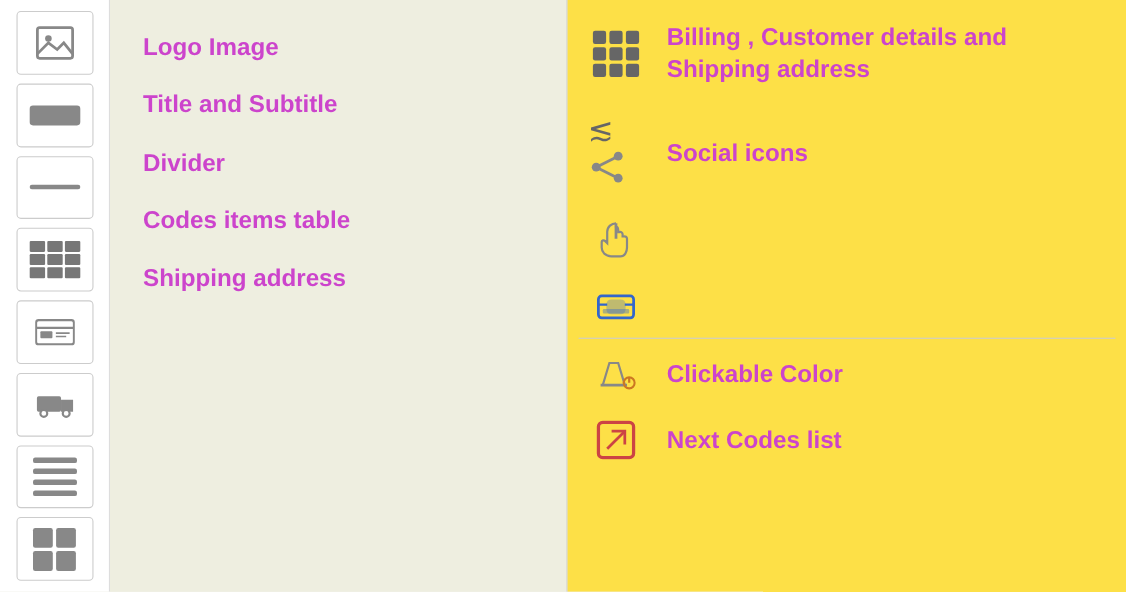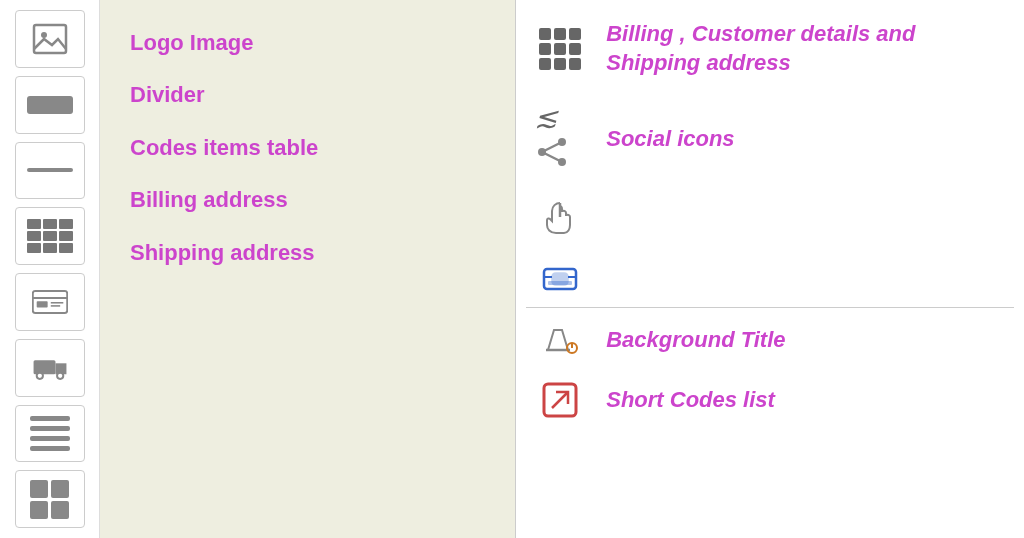--- a/index.html
+++ b/index.html
@@ -60,26 +60,25 @@
       padding: 12px 10px;
       color: #cc44cc;
       font-size: 22px;
       font-weight: bold;
       cursor: pointer;
       line-height: 1.2;
     }
 
     .right-panel {
       flex: 1.3;
-      background: #ffffff;
+      background: #fde047;
       padding: 10px 10px;
       display: flex;
       flex-direction: column;
       gap: 4px;
-      font-style: italic;
     }
 
     .right-row {
       display: flex;
       align-items: center;
       padding: 10px 8px;
       gap: 20px;
     }
 
     .right-row.has-border-bottom {
@@ -250,23 +249,23 @@
       <div class="sq"></div>
         <div class="sq"></div>
     </div>
   </div>
 </div>
 
 <div class="main-content">
 
   <div class="left-panel">
     <div class="menu-item">Logo Image</div>
+    <div class="menu-item">Title and Subtitle</div>
     <div class="menu-item">Divider</div>
     <div class="menu-item">Codes items table</div>
-    <div class="menu-item">Billing address</div>
     <div class="menu-item">Shipping address</div>
   </div>
 
   <div class="right-panel">
 
     <div class="right-row">
       <div class="right-icon">
         <div class="big-grid-icon">
           <div class="big-grid-dot"></div>
             <div class="big-grid-dot"></div>
@@ -321,28 +320,28 @@
 
     <div class="right-row">
       <div class="right-icon">
         <svg viewBox="0 0 36 36" width="36" height="36">
           <path d="M6 28 L12 8 L20 8 L26 28 Z" fill="none" stroke="#888" stroke-width="2"></path>
           <line x1="4" y1="28" x2="28" y2="28" stroke="#888" stroke-width="2.5"></line>
           <circle cx="30" cy="26" r="5" fill="none" stroke="#cc7722" stroke-width="2"></circle>
           <path d="M30 21 L30 26" stroke="#cc7722" stroke-width="2"></path>
         </svg>
       </div>
-      <div class="right-label">Background Title</div>
+      <div class="right-label">Clickable Color</div>
     </div>
 
     <div class="right-row">
       <div class="right-icon">
         <svg viewBox="0 0 36 36" width="36" height="36">
           <rect x="2" y="2" width="32" height="32" rx="4" fill="none" stroke="#cc4444" stroke-width="3"></rect>
           <polyline points="14,10 26,10 26,22" fill="none" stroke="#cc4444" stroke-width="2.5"></polyline>
           <line x1="26" y1="10" x2="10" y2="26" stroke="#cc4444" stroke-width="2.5"></line>
         </svg>
       </div>
-      <div class="right-label">Short Codes list</div>
+      <div class="right-label">Next Codes list</div>
     </div>
 
   </div>
 </div>
 
 </body></html>

